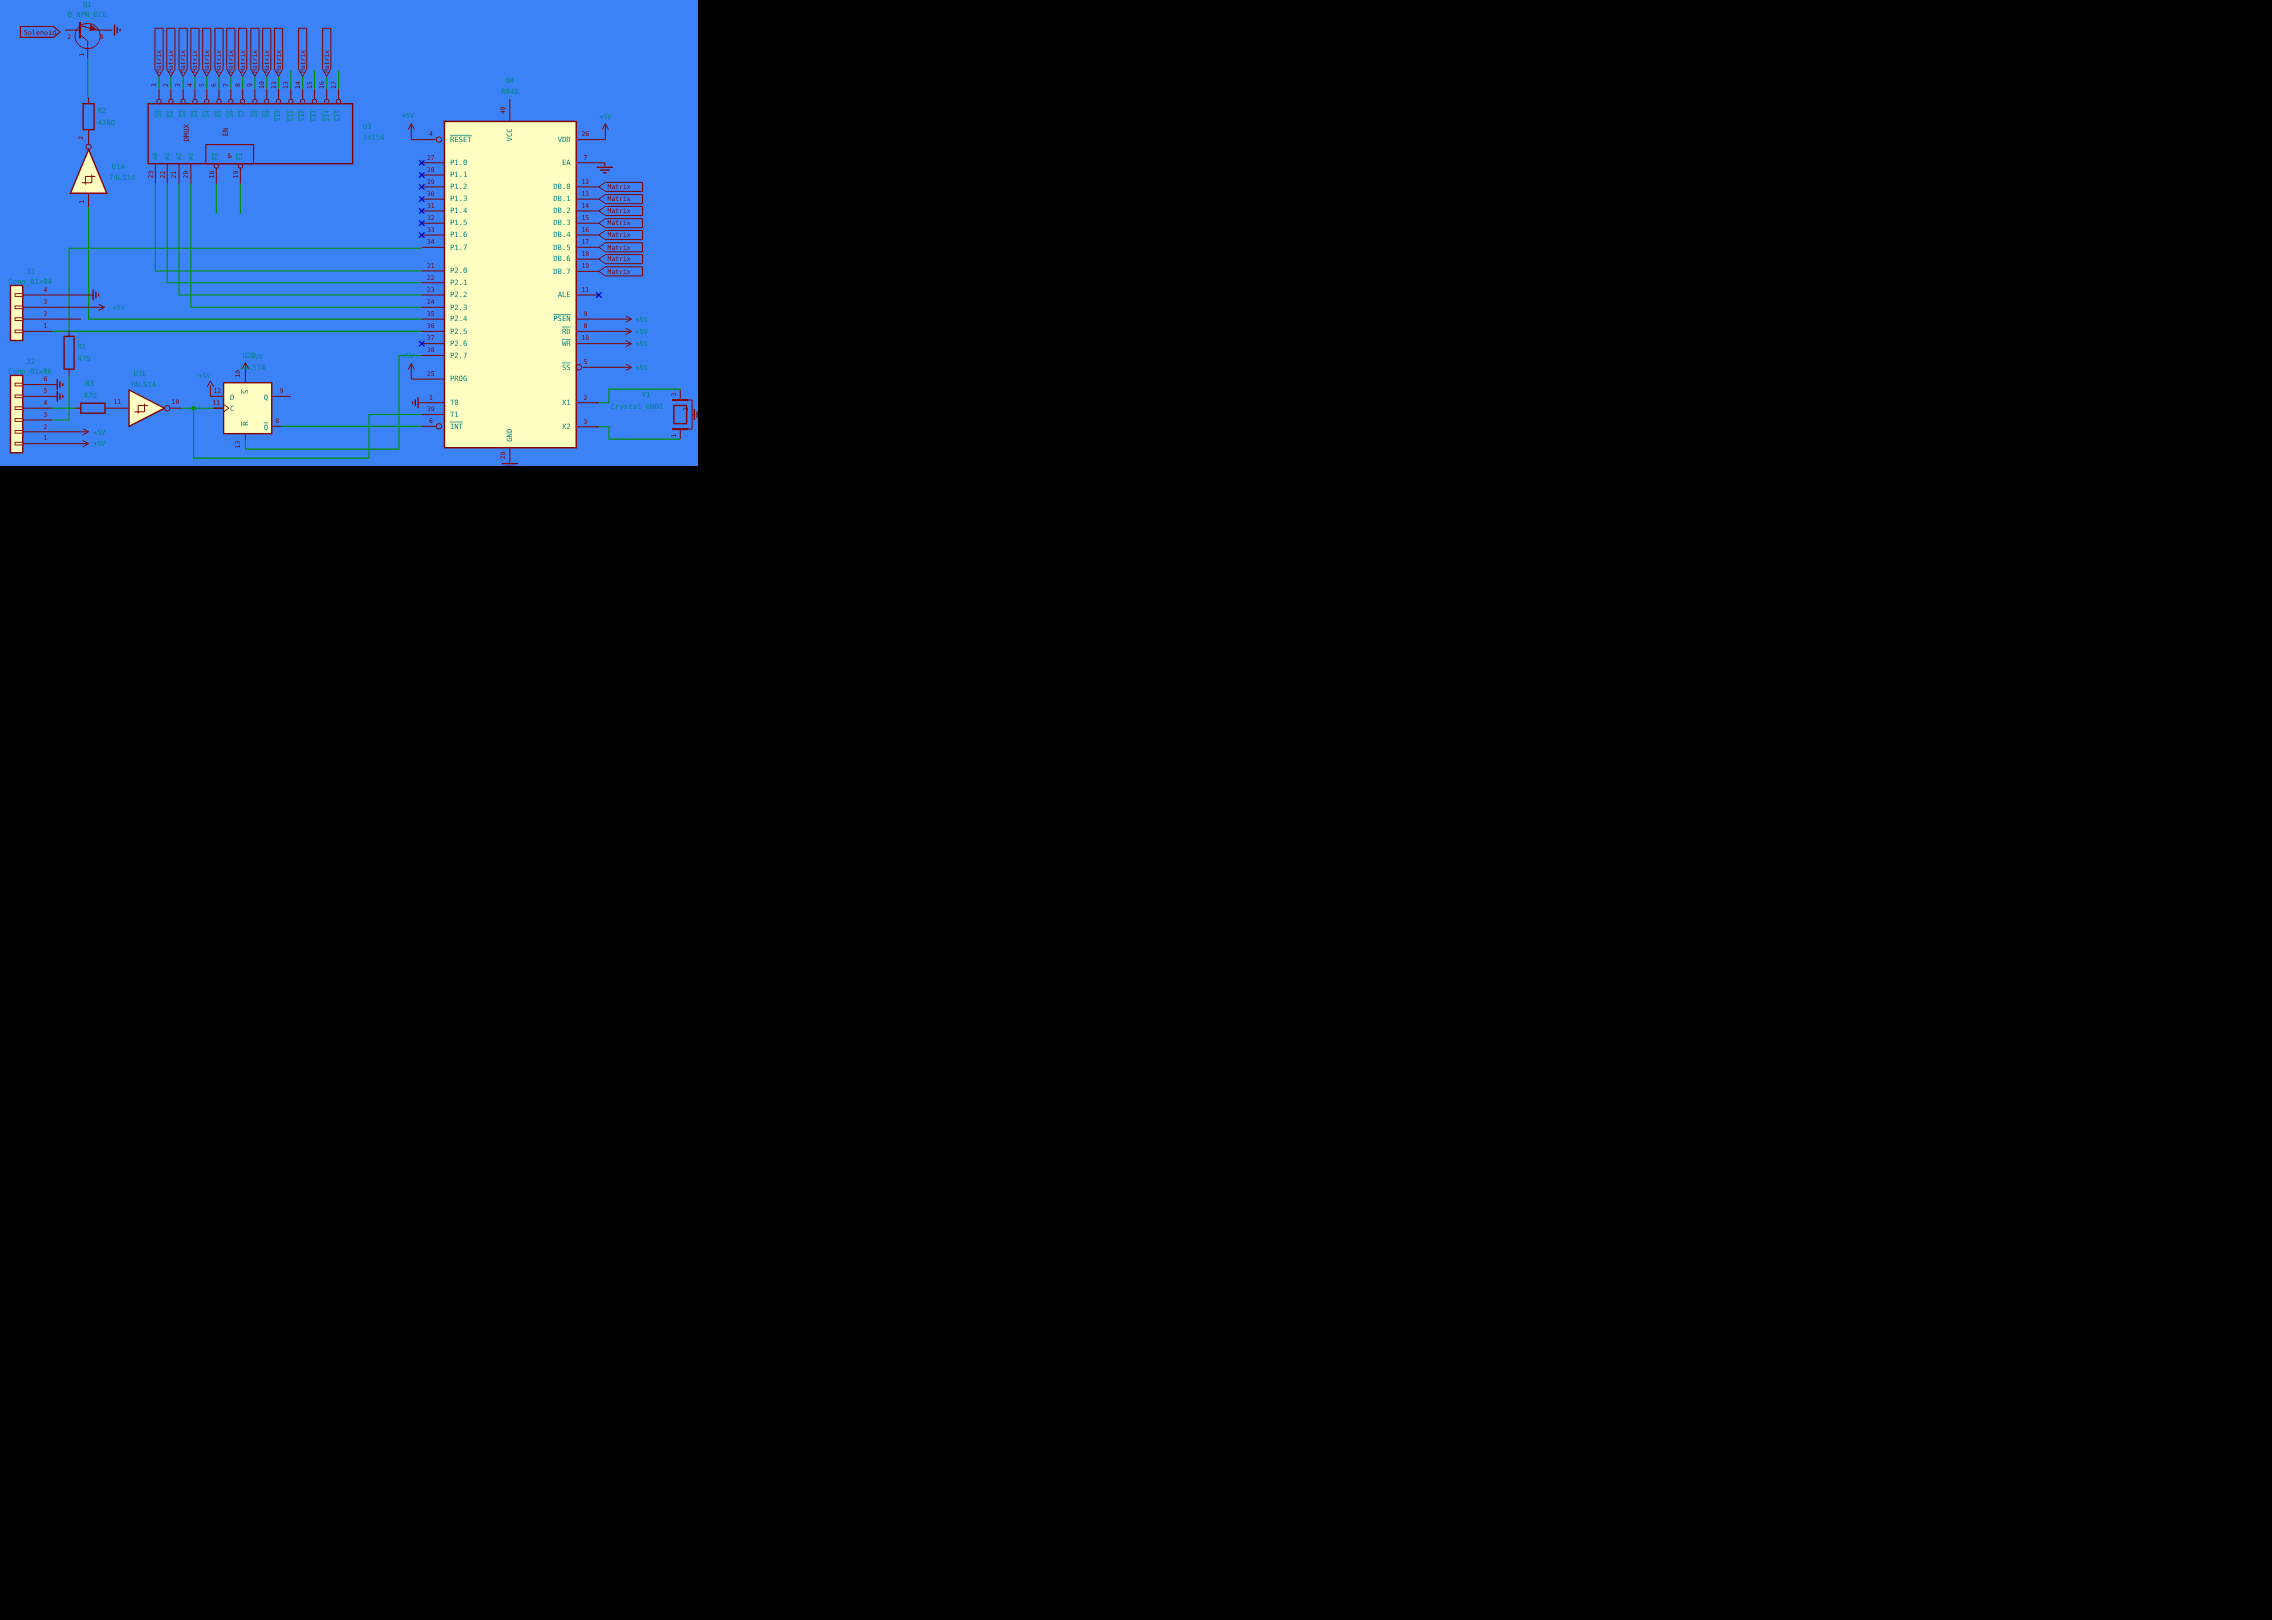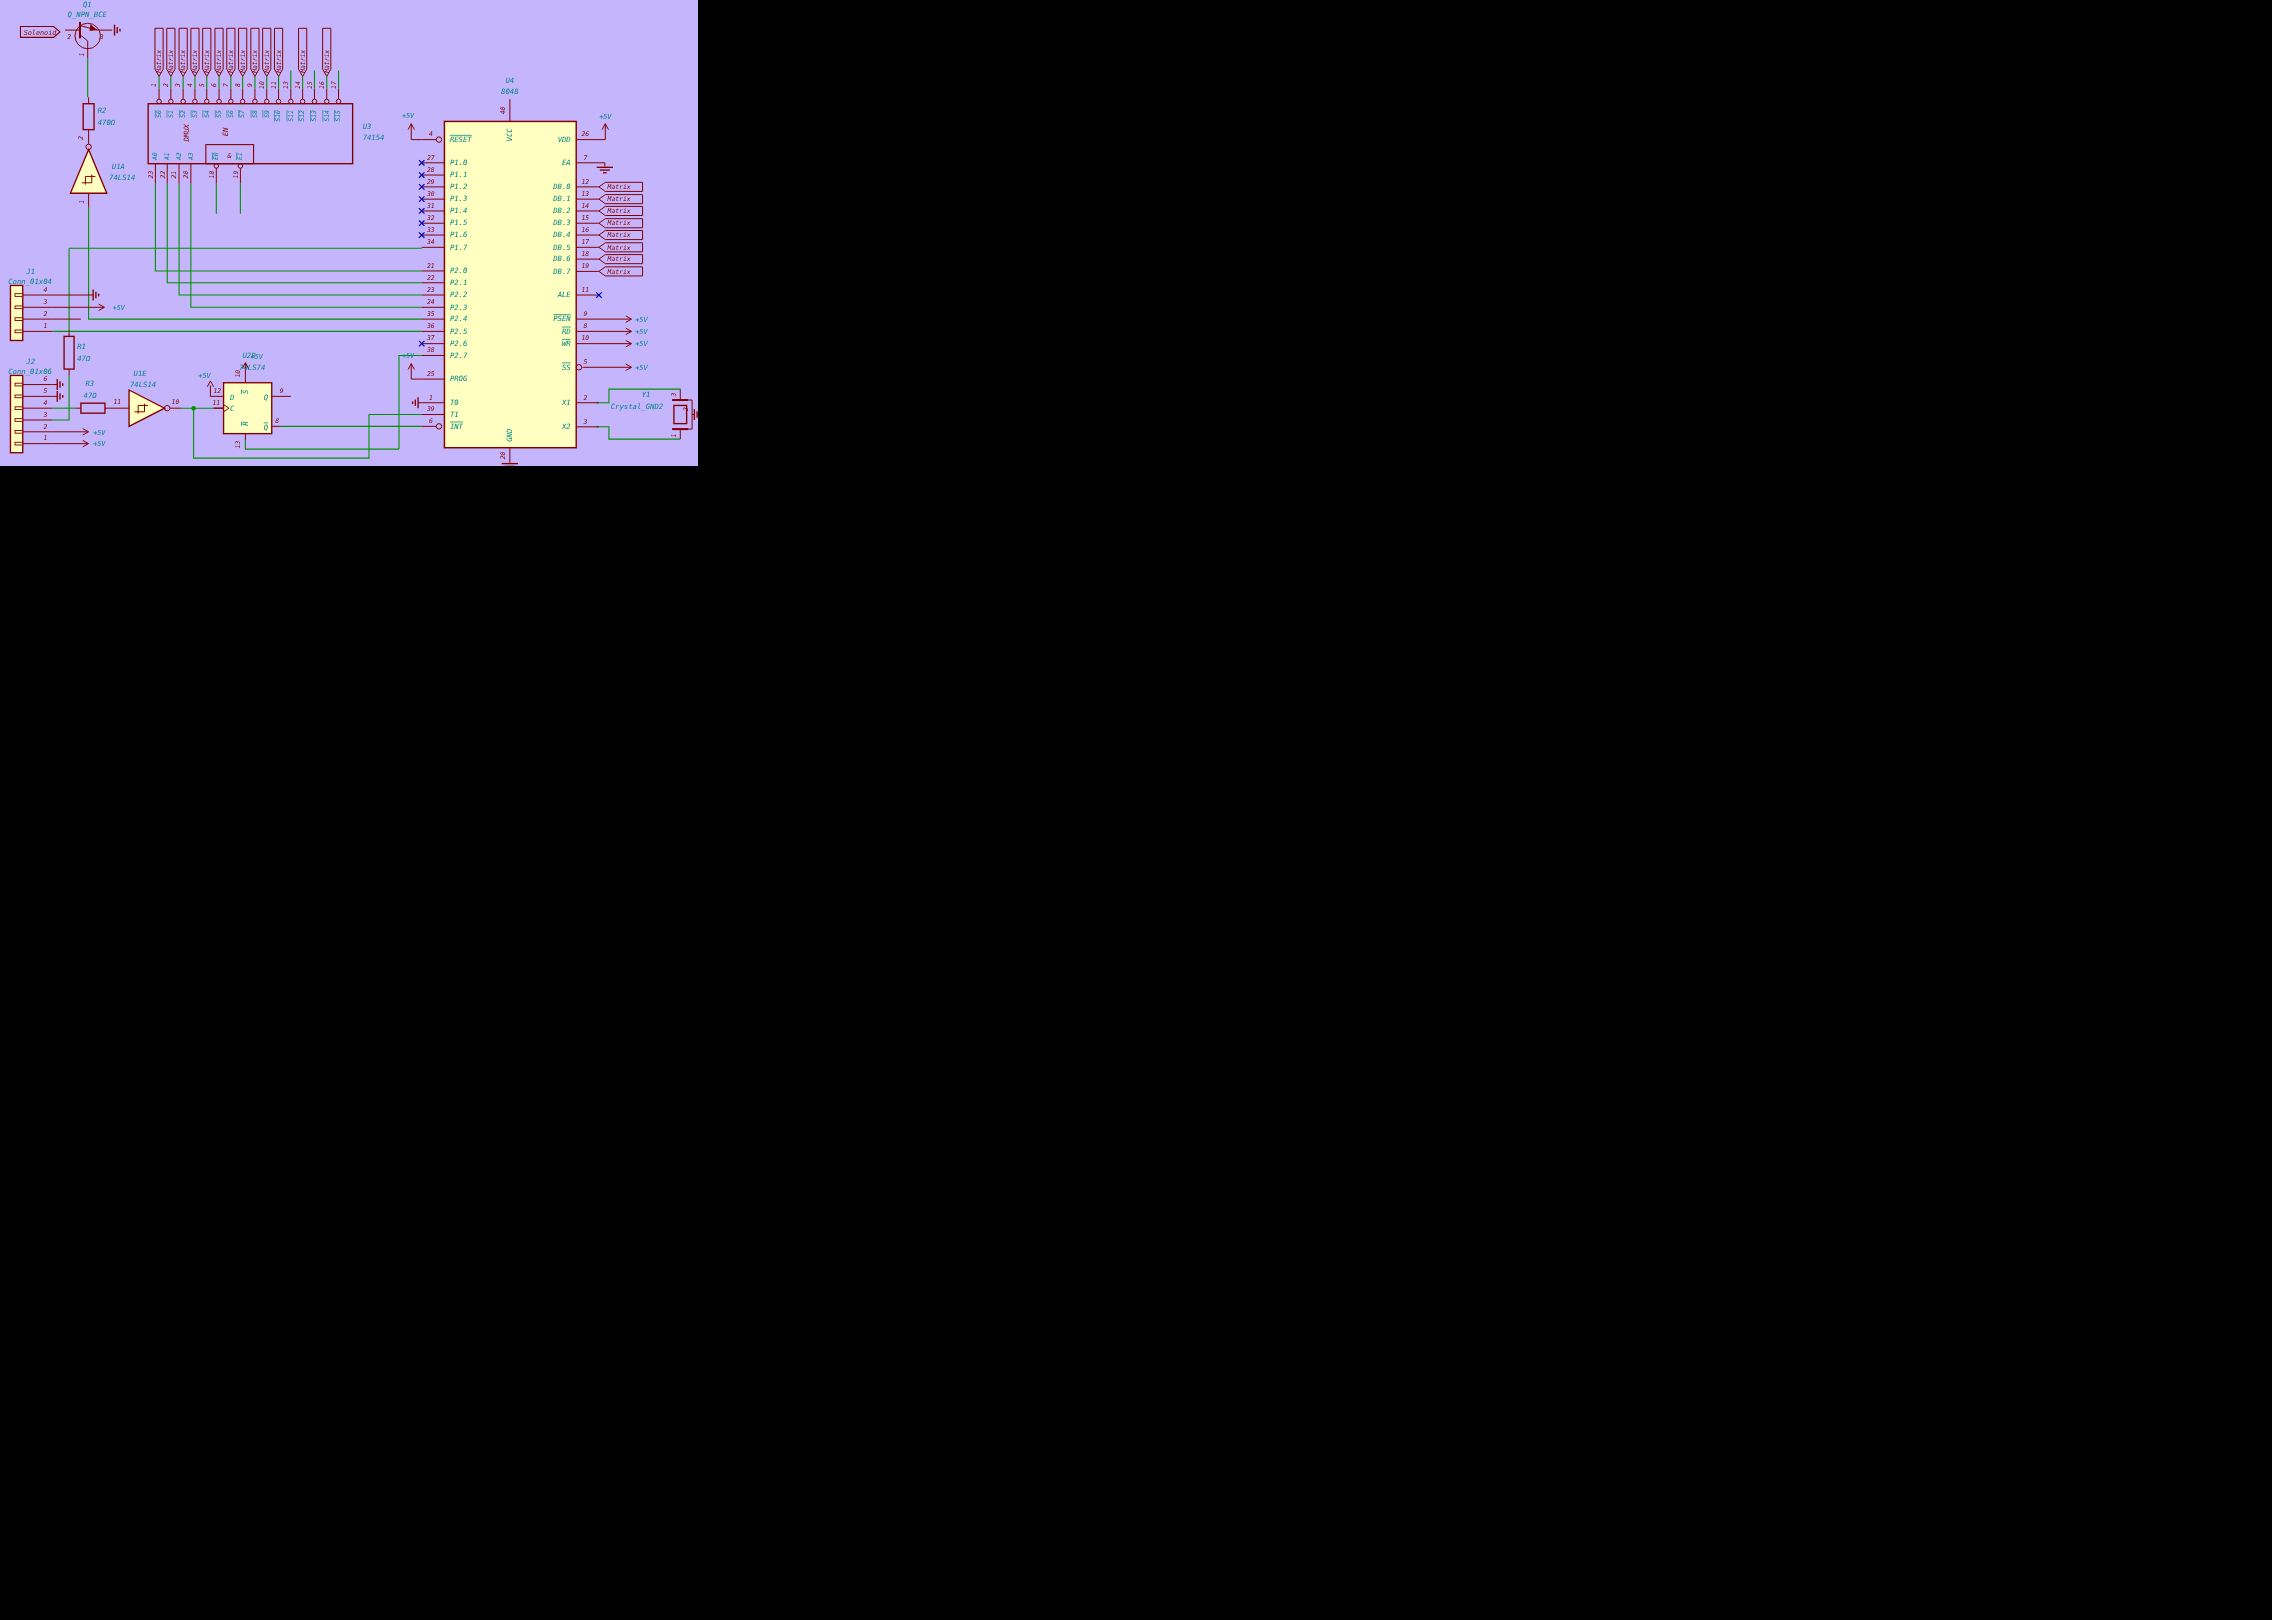--- a/index.html
+++ b/index.html
@@ -1,16 +1,16 @@
 <!DOCTYPE html>
 <html style="font-size:7.3px"><head>
 <meta charset="utf-8">
 <style>
   html,body{margin:0;padding:0;background:#000;}
-  #stage{position:relative;width:698px;height:466px;background:#c4b5fd;overflow:hidden;font-style:italic;}
+  #stage{position:relative;width:698px;height:466px;background:#3b82f6;overflow:hidden;}
   svg{position:absolute;left:0;top:0;}
   text{font-family:"DejaVu Sans Mono", monospace;}
 </style>
 </head>
 <body>
 
 <div id="stage">
   <svg id="sch" xmlns="http://www.w3.org/2000/svg" width="698" height="466" viewBox="0 0 1536 1025">
       <polyline points="193,128 193,214" fill="none" stroke="#009100" stroke-width="2.4"></polyline>
       <polyline points="195,455 195,702 928,702" fill="none" stroke="#009100" stroke-width="2.4"></polyline>

